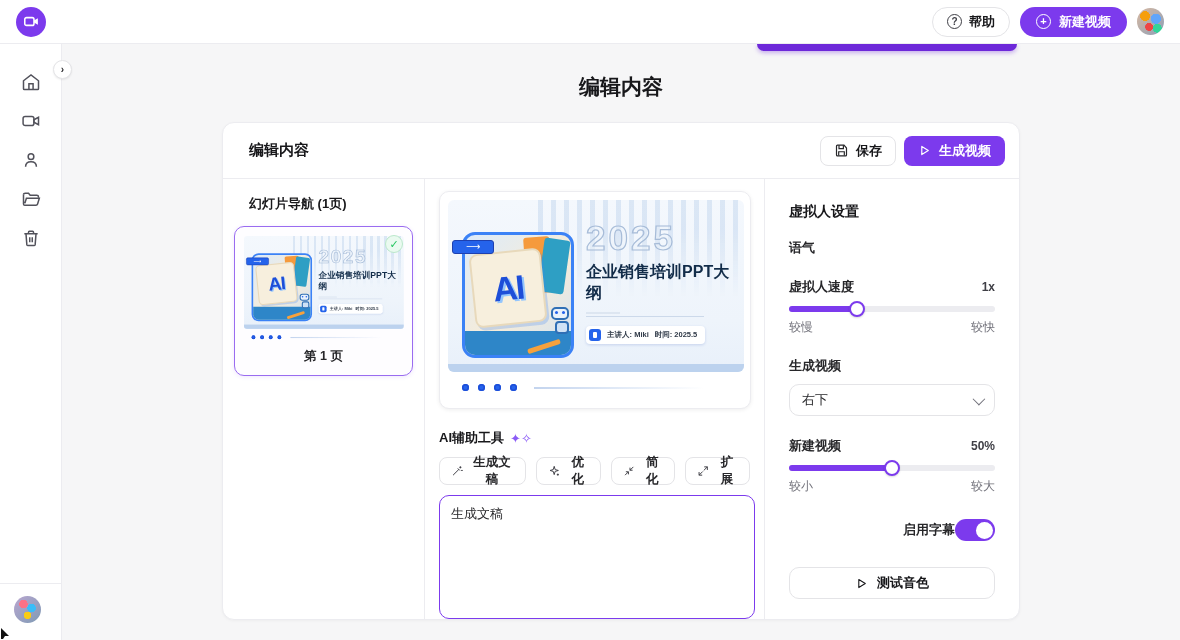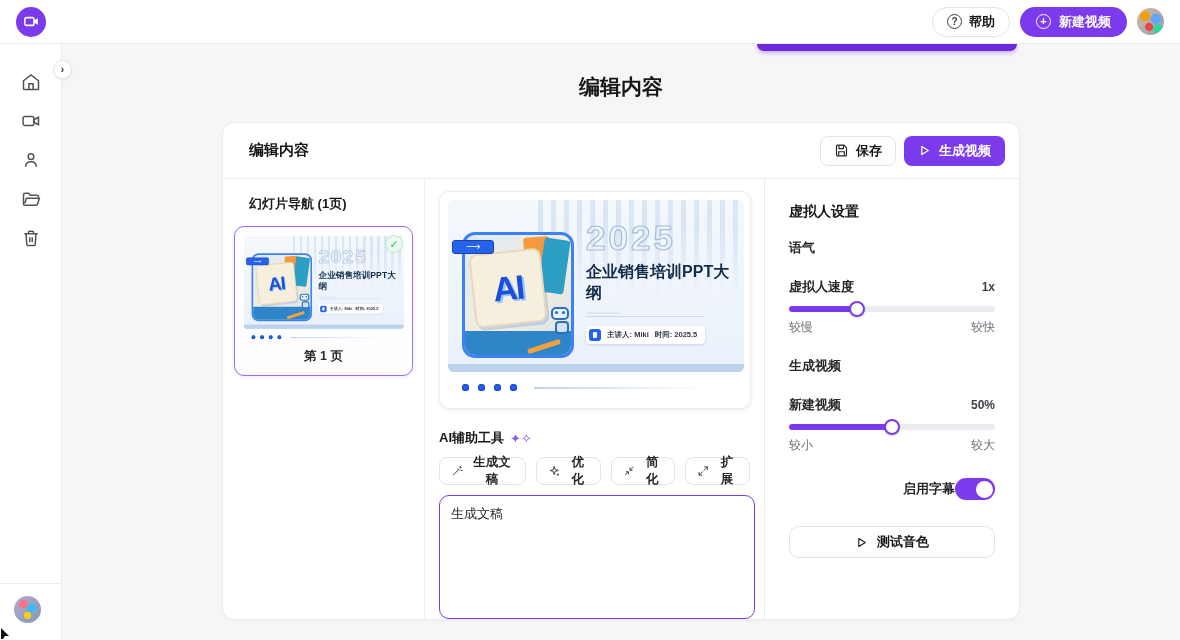--- a/index.html
+++ b/index.html
@@ -401,20 +401,24 @@
         <div class="slider-fill" style="width: 33%;">
           <div class="slider-thumb"></div>
         </div>
       </div>
       <div class="slider-ends">
         <span>较慢</span>
         <span>较快</span>
       </div>
 
       <div class="field-label mt20">生成视频</div>
+      <div class="select">
+        <span>右下</span>
+        <span class="chev"></span>
+      </div>
 
       <div class="slider-head mt20">
         <span class="field-label">新建视频</span>
         <span class="slider-value">50%</span>
       </div>
       <div class="slider">
         <div class="slider-fill" style="width: 50%;">
           <div class="slider-thumb"></div>
         </div>
       </div>

